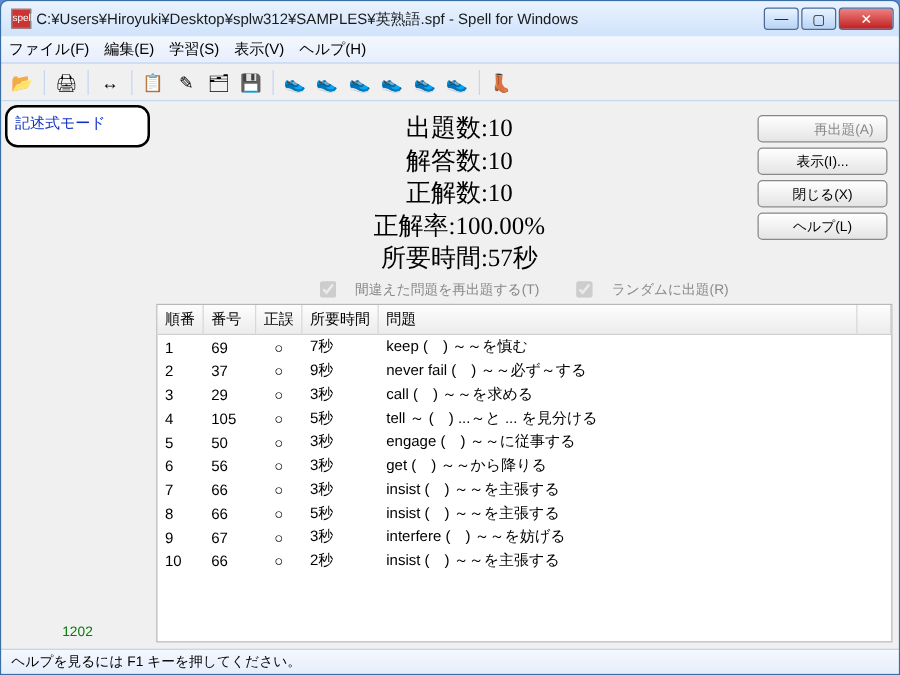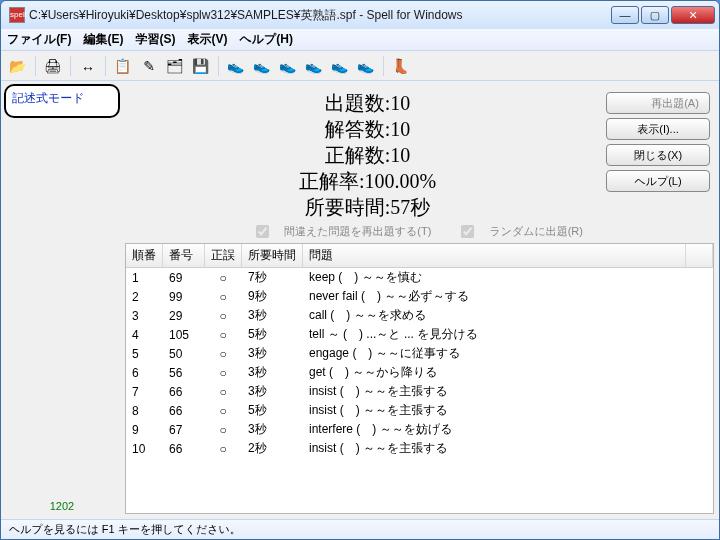--- a/index.html
+++ b/index.html
@@ -5,21 +5,21 @@
   * { box-sizing: border-box; margin: 0; padding: 0; }
   body { font-family: "MS PGothic", "Meiryo", sans-serif; font-size: 12px; background: #5a8ad6; width: 720px; height: 540px; overflow: hidden; }
   .window { width: 720px; height: 540px; background: linear-gradient(#e8f0fb, #d6e4f5 6px, #cde0f7 28px); border: 1px solid #3a6ea5; border-radius: 6px 6px 0 0; display: flex; flex-direction: column; }
   .titlebar { height: 28px; display: flex; align-items: center; padding: 0 4px 0 8px; background: linear-gradient(#eaf3ff, #d0e3fb); border-radius: 6px 6px 0 0; }
   .titlebar .icon { width: 16px; height: 16px; margin-right: 4px; background: #c33; border: 1px solid #888; font-size: 8px; color: #fff; text-align: center; line-height: 14px; }
   .titlebar .title { flex: 1; color: #1a1a1a; font-size: 12px; }
   .winbtns { display: flex; gap: 2px; }
   .winbtn { width: 28px; height: 18px; border: 1px solid #4a6a9a; border-radius: 3px; background: linear-gradient(#eaf3ff,#b8d4f5); color: #1a1a1a; font-size: 11px; display: flex; align-items: center; justify-content: center; cursor: pointer; }
   .winbtn.close { background: linear-gradient(#f08080,#c02020); color: #fff; width: 44px; }
   .menubar { height: 22px; background: linear-gradient(#f4f8fe,#e6eefc); border-bottom: 1px solid #c5d6ef; display: flex; align-items: center; padding: 0 6px; gap: 12px; }
-  .menuitem { color: #000; cursor: pointer; font-weight: bold; }
+  .menuitem { color: #000; cursor: pointer; }
   .toolbar { height: 30px; background: #f0f0f0; border-bottom: 1px solid #c5d6ef; display: flex; align-items: center; padding: 0 6px; gap: 4px; }
   .tbtn { width: 22px; height: 22px; border: 1px solid transparent; display: flex; align-items: center; justify-content: center; font-size: 14px; cursor: pointer; border-radius: 2px; }
   .tsep { width: 1px; height: 20px; background: #c5d6ef; margin: 0 2px; }
   .body { flex: 1; display: flex; background: #f0f0f0; padding: 3px; gap: 3px; min-height: 0; }
   .sidepanel { width: 116px; display: flex; flex-direction: column; }
   .modebox { border: 2px solid #000000; border-radius: 10px; background: #fff; padding: 4px 6px; color: #1030c0; font-size: 12px; height: 34px; }
   .sidefill { flex: 1; }
   .sidebottom { color: #0a7a0a; font-size: 11px; text-align: center; padding: 2px 0 4px; }
   .main { flex: 1; display: flex; flex-direction: column; background: #f0f0f0; min-height: 0; }
   .summaryzone { display: flex; padding: 6px 6px 2px 6px; }
@@ -134,21 +134,21 @@
               <tr>
                 <td>1</td>
                 <td>69</td>
                 <td style="text-align:center">○</td>
                 <td>7秒</td>
                 <td>keep (　) ～～を慎む</td>
                 <td></td>
               </tr>
               <tr>
                 <td>2</td>
-                <td>99</td>
+                <td>37</td>
                 <td style="text-align:center">○</td>
                 <td>9秒</td>
                 <td>never fail (　) ～～必ず～する</td>
                 <td></td>
               </tr>
               <tr>
                 <td>3</td>
                 <td>29</td>
                 <td style="text-align:center">○</td>
                 <td>3秒</td>

